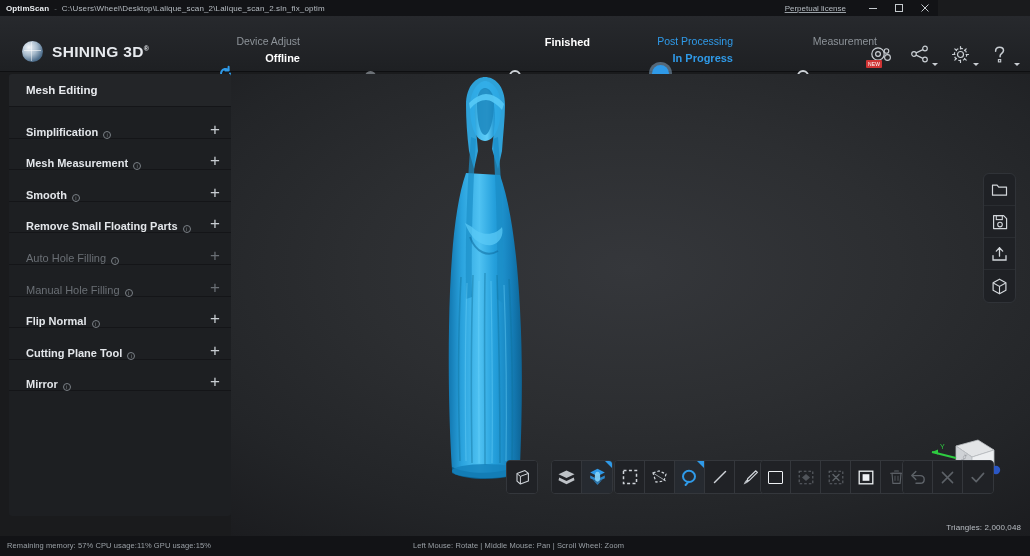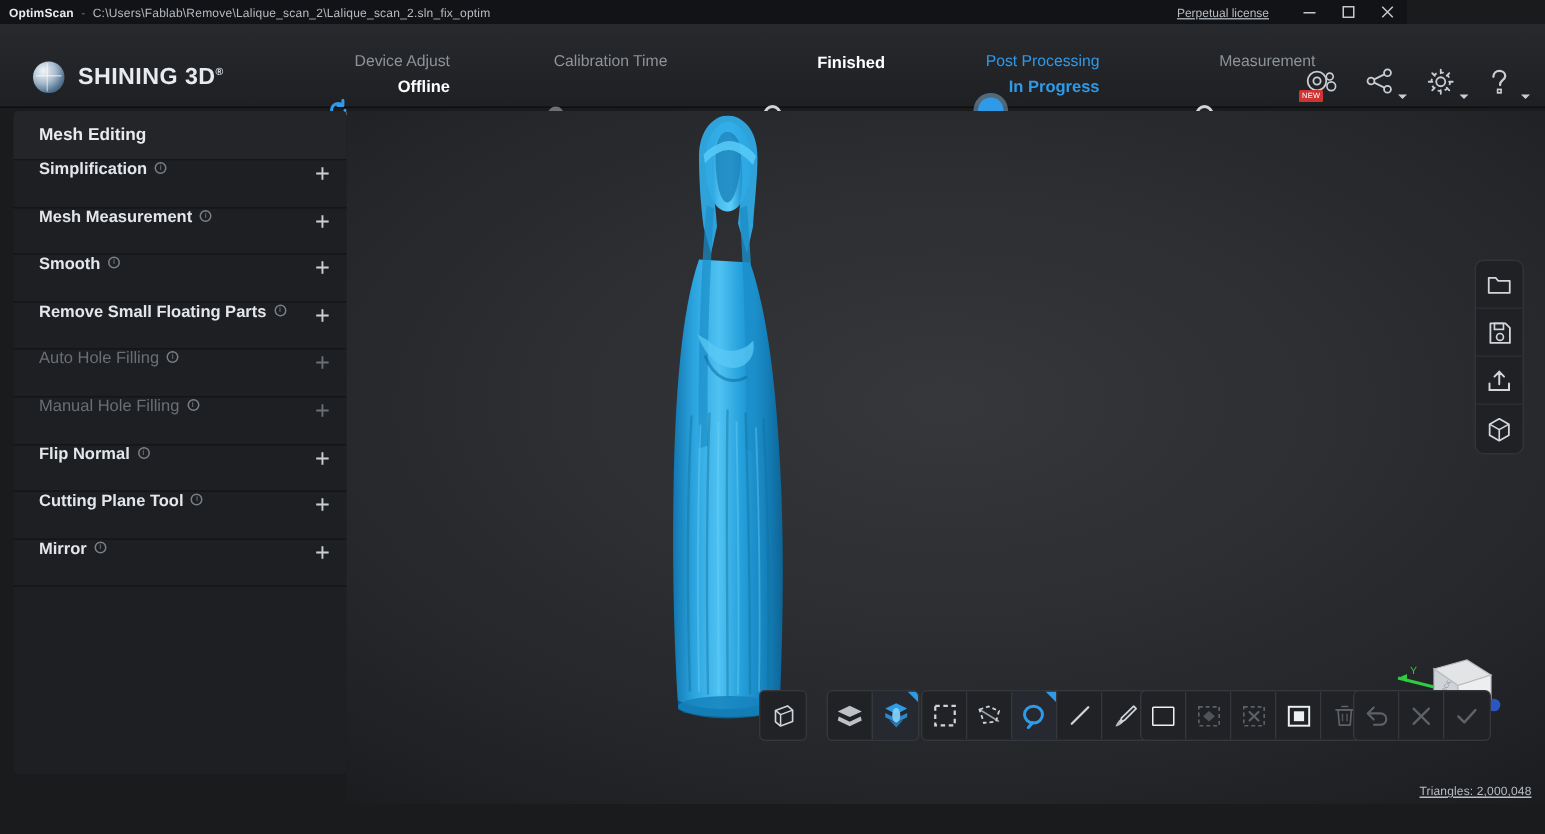--- a/index.html
+++ b/index.html
@@ -95,21 +95,21 @@
     position:absolute; left:9px; top:74px; width:222px; height:442px;
     background:#1d1f22; border-radius:3px;
   }
   .p-head{
     height:33px; display:flex; align-items:center; padding-left:17px;
     font-size:11.5px; font-weight:bold; color:#e8eaee;
     background:#232528; border-radius:3px 3px 0 0;
     border-bottom:1px solid #141518;
   }
   .p-item{
-    height:31.6px; display:flex; align-items:flex-start; padding:0 11px 0 17px;
+    height:31.6px; display:flex; align-items:flex-end; padding:0 11px 0 17px;
     border-bottom:1px solid #141518; position:relative;
   }
   .p-label{ font-size:11px; font-weight:bold; color:#e3e6ea; }
   .p-item.disabled .p-label{ color:#6a6f75; font-weight:normal; }
   .p-info{
     margin-left:5px; width:8px;height:8px;border-radius:50%;
     border:1px solid #7a8086; font-size:6px; line-height:6px; color:#7a8086;
     display:inline-flex; align-items:center; justify-content:center; position:relative; top:1px;
   }
   .p-plus{ margin-left:auto; color:#c9ced3; font-size:17px; line-height:17px; font-weight:300; }
@@ -132,21 +132,21 @@
   .rtool-btn{
     height:32px; display:flex; align-items:center; justify-content:center;
     border-bottom:1px solid #2a2d31; color:#d2d6da;
   }
   .rtool-btn:last-child{ border-bottom:none; }
   .rtool-btn svg{ display:block; }
 
   
   .navcube{ position:absolute; right:22px; bottom:34px; width:92px; height:68px; }
   .tri-count{
-    position:absolute; right:9px; bottom:4px; font-size:8px; color:#b9bec4; letter-spacing:.1px;text-decoration:underline;
+    position:absolute; right:9px; bottom:4px; font-size:8px; color:#b9bec4; letter-spacing:.1px;
   }
 
   
   .btoolbar{ position:absolute; left:231px; bottom:42px; width:799px; height:34px; }
   .tgroup{
     position:absolute; top:0; height:34px; display:flex;
     background:#202226; border:1px solid #34373c; border-radius:4px; overflow:hidden;
   }
   .tbtn{
     width:30px; height:32px; display:flex; align-items:center; justify-content:center;
@@ -177,21 +177,21 @@
   .st-center{ position:absolute; left:413px; top:5px; letter-spacing:.1px; }
 </style>
 </head>
 <body>
 
 <div id="app">
 
   <div class="titlebar">
     <span class="tb-app">OptimScan</span>
     <span class="tb-dash">-</span>
-    <span class="tb-path">C:\Users\Fablab\Remove\Lalique_scan_2\Lalique_scan_2.sln_fix_optim</span>
+    <span class="tb-path">C:\Users\Wheel\Desktop\Lalique_scan_2\Lalique_scan_2.sln_fix_optim</span>
     <div class="tb-right">
       <span class="tb-lic">Perpetual license</span>
       <div class="winbtn">
         <svg width="10" height="10" viewBox="0 0 10 10">
             <path d="M1 5.5h8" stroke="currentColor" stroke-width="1" fill="none"></path>
           </svg>
       </div>
       <div class="winbtn">
         <svg width="10" height="10" viewBox="0 0 10 10">
             <rect x="1.5" y="1.5" width="7" height="7" stroke="currentColor" stroke-width="1" fill="none"></rect>
@@ -213,24 +213,20 @@
     </div>
 
     <div class="stepper">
       <div class="track">
         <div class="track-done"></div>
       </div>
 
       <div class="step" style="left:0px">
         <div class="s-name">Device Adjust</div>
         <div class="s-state">Offline</div>
-      </div>
-      <div class="step" style="left:145px">
-        <div class="s-name">Calibration Time</div>
-        <div class="s-state"></div>
       </div>
       <div class="step" style="left:290px">
         <div class="s-state">Finished</div>
       </div>
       <div class="step" style="left:577px">
         <div class="s-name">Measurement</div>
         <div class="s-state"></div>
       </div>
       <div class="step active" style="left:433px">
         <div class="s-name">Post Processing</div>
@@ -563,14 +559,18 @@
         </div>
         <div class="tbtn dim">
           <svg width="16" height="15" viewBox="0 0 16 15">
             <path d="M2.2 7.6 L6.2 11.6 L13.6 3.4" stroke="currentColor" stroke-width="1.6" fill="none" stroke-linecap="round" stroke-linejoin="round"></path>
           </svg>
         </div>
       </div>
     </div>
   </div>
 
+  <div class="status">
+    <span class="st-left">Remaining memory: 57% CPU usage:11%  GPU usage:15%</span>
+    <span class="st-center">Left Mouse: Rotate | Middle Mouse: Pan | Scroll Wheel: Zoom</span>
+  </div>
 
 </div>
 
 </body></html>

